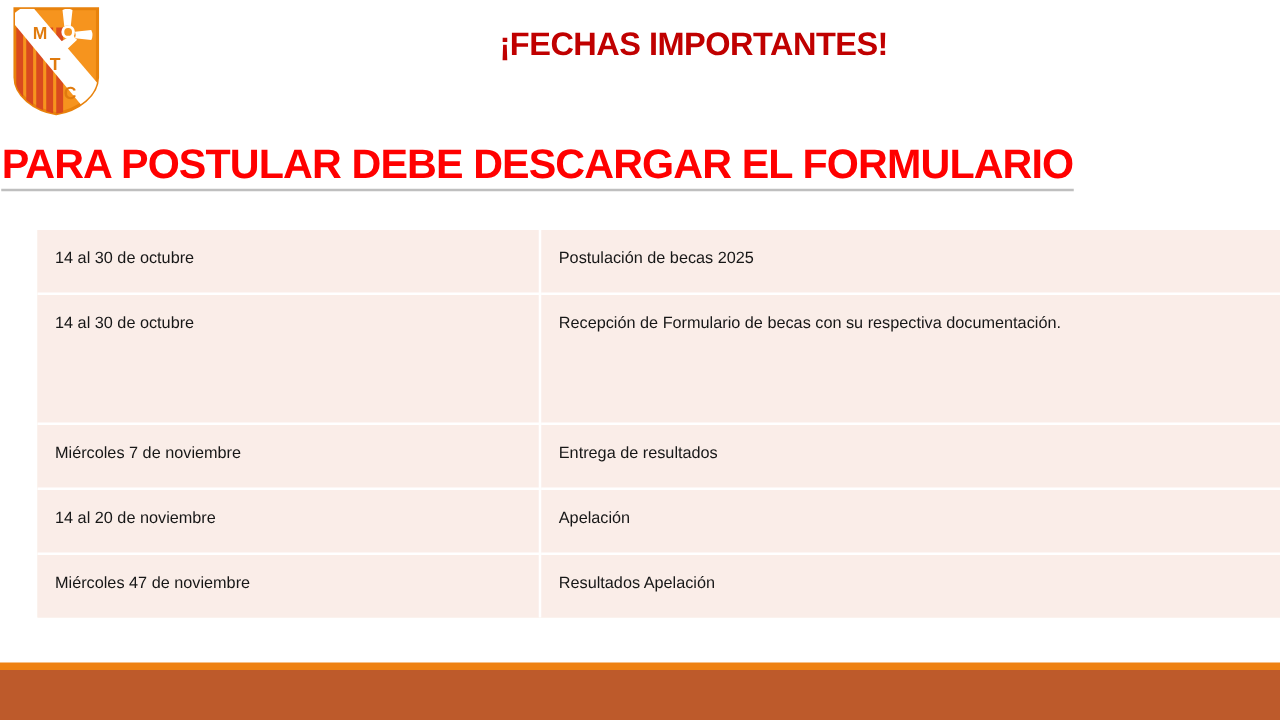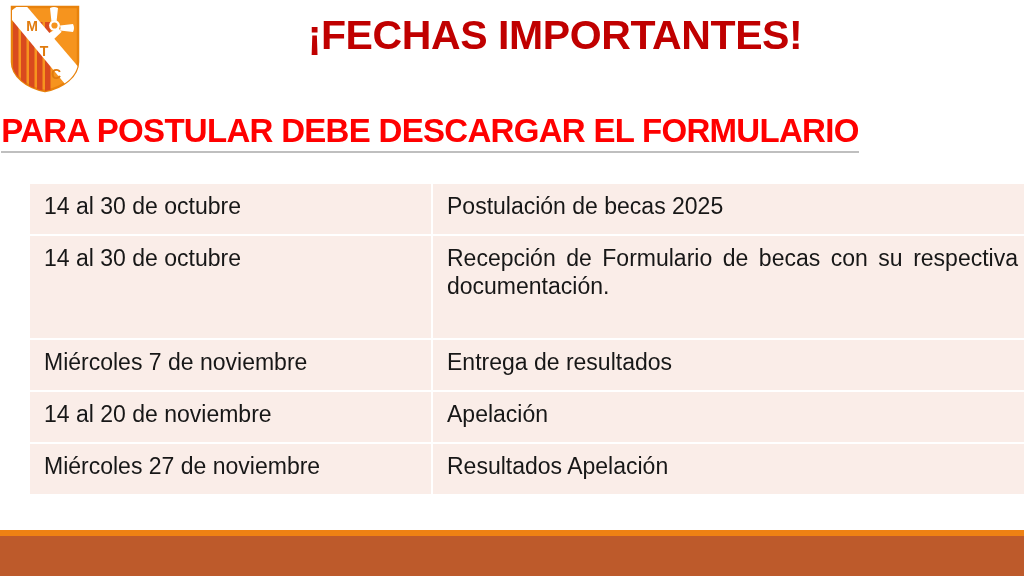--- a/index.html
+++ b/index.html
@@ -28,21 +28,21 @@
   #title-block {
     position: absolute;
     left: 110px;
     top: 18px;
     width: 890px;
     text-align: center;
   }
   #main-title {
     font-family: "Liberation Sans", sans-serif;
     font-weight: bold;
-    font-size: 41px;
+    font-size: 26px;
     line-height: 34px;
     color: #C00000;
     letter-spacing: -0.4px;
     white-space: nowrap;
     margin: 0;
   }
   #sub-title {
     font-family: "DejaVu Serif", "Liberation Serif", serif;
     font-weight: bold;
     font-size: 21px;
@@ -82,21 +82,21 @@
     border-collapse: collapse;
     table-layout: fixed;
     background: #FAEDE8;
     font-family: "Liberation Sans", sans-serif;
   }
   #dates-table td {
     background: #FAEDE8;
     border-right: 2px solid #ffffff;
     border-bottom: 2px solid #ffffff;
     color: #171717;
-    font-size: 23px;
+    font-size: 13px;
     line-height: 28px;
     padding: 8px 10px 8px 14px;
     vertical-align: top;
   }
   #dates-table tr:last-child td { border-bottom: none; }
   #dates-table td:last-child { border-right: none; }
   .col-date { width: 377px; }
   .col-desc { width: 571px; }
   .row-tall td { height: 86px; }
   .row-norm td { height: 34px; }
@@ -179,20 +179,20 @@
     </tr>
     <tr class="row-norm">
       <td class="col-date">Miércoles 7 de noviembre</td>
       <td class="col-desc">Entrega de resultados</td>
     </tr>
     <tr class="row-norm">
       <td class="col-date">14 al 20 de noviembre</td>
       <td class="col-desc">Apelación</td>
     </tr>
     <tr class="row-norm">
-      <td class="col-date">Miércoles 27 de noviembre</td>
+      <td class="col-date">Miércoles 47 de noviembre</td>
       <td class="col-desc">Resultados Apelación</td>
     </tr>
   </tbody>
 </table>
 
 <div id="footer-stripe-light"></div>
 <div id="footer-stripe-dark"></div>
 
 </body></html>

